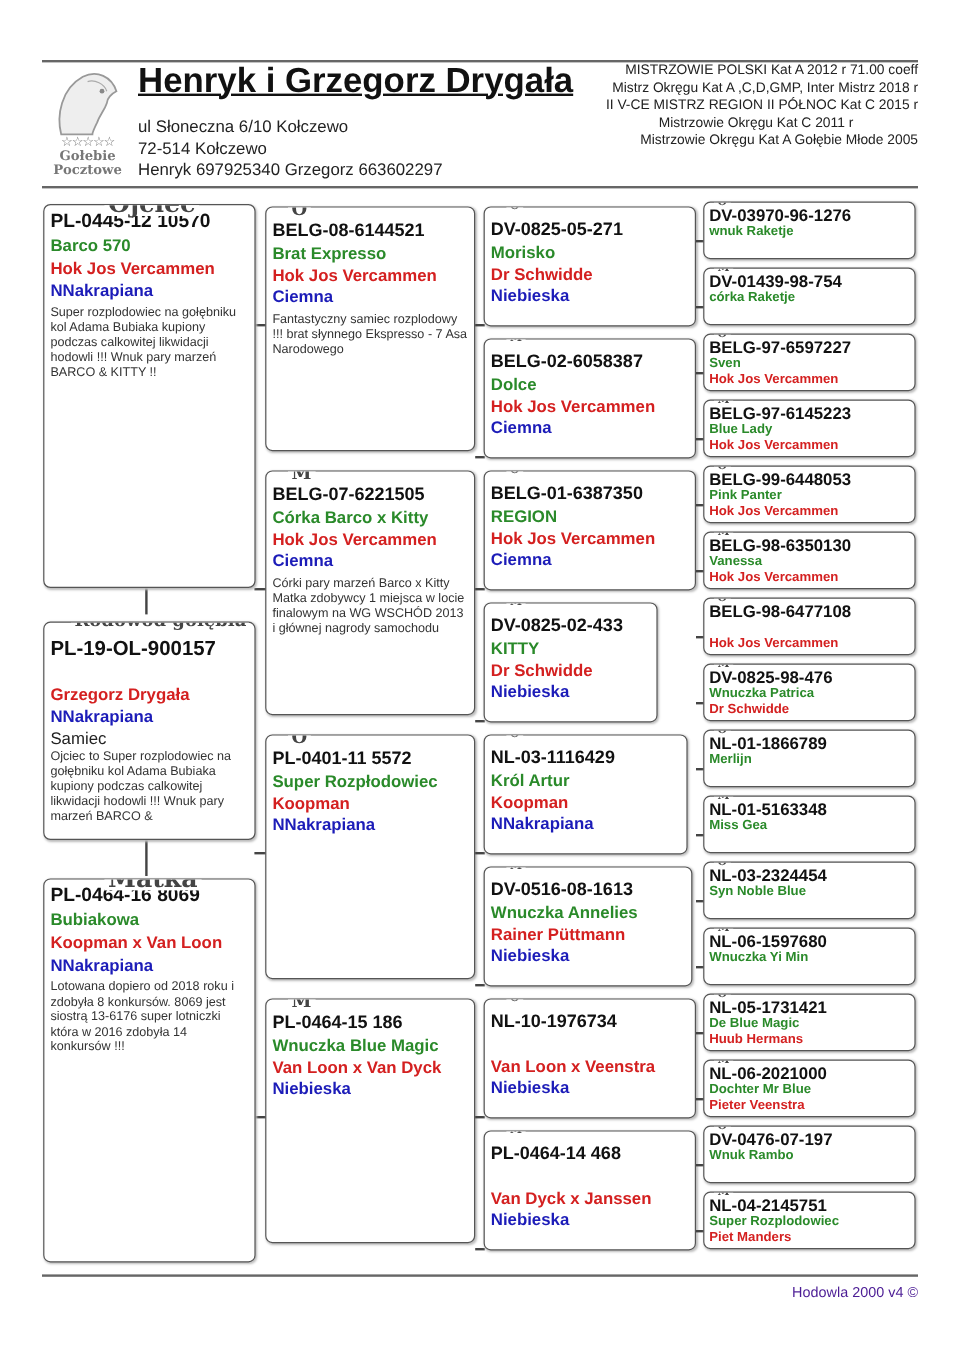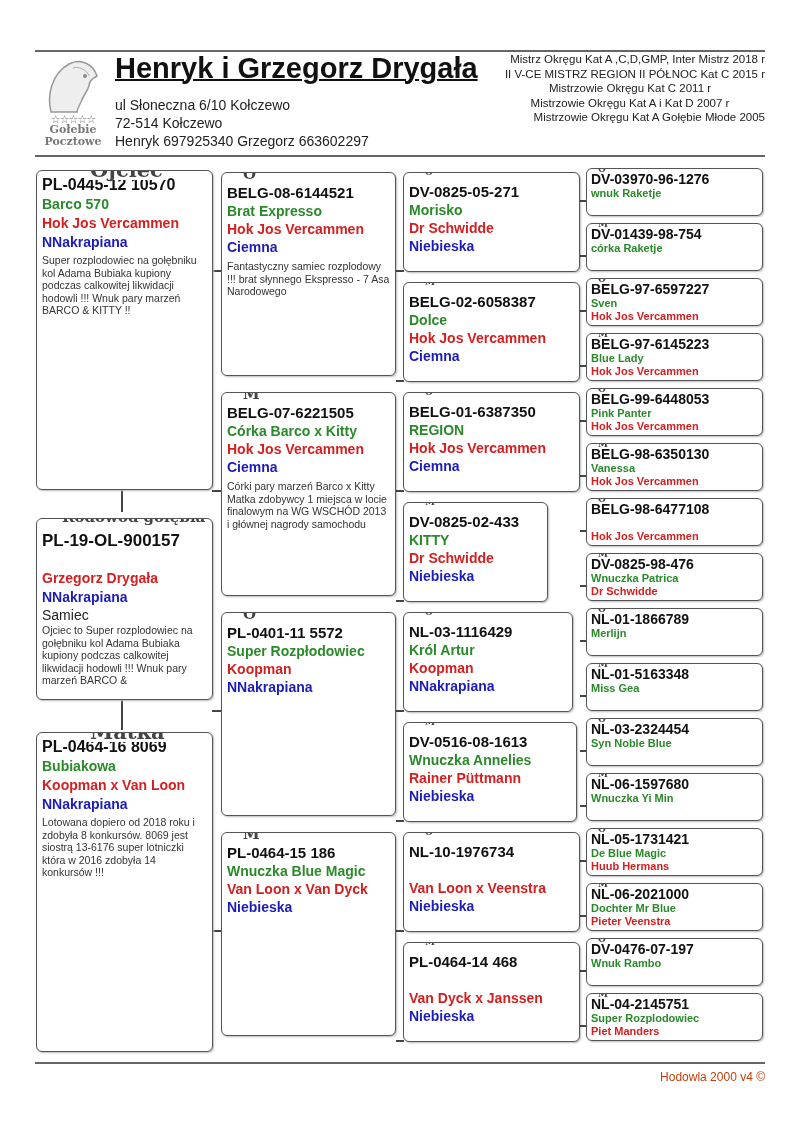--- a/index.html
+++ b/index.html
@@ -26,21 +26,21 @@
   .g1 .name, .g1 .breeder, .g1 .color { font-size: 14px; line-height: 19px; }
   .g2 .ring { font-size: 15px; line-height: 19px; margin-top: 6px; }
   .g2 .name, .g2 .breeder, .g2 .color { font-size: 14px; line-height: 18px; }
   .g3 .ring { font-size: 15px; line-height: 19px; margin-top: 5px; }
   .g3 .name, .g3 .breeder, .g3 .color { font-size: 14px; line-height: 18px; }
   .g4 { padding: 2px 4px; }
   .g4 .ring { font-size: 14px; line-height: 16px; }
   .g4 .name, .g4 .breeder { font-size: 11px; line-height: 13px; }
   .g4 .gap { height: 13px; }
   .g4 .legend, .g3 .legend { font-size: 9px; }
-  .footer { position: absolute; right: 35px; top: 1070px; font-size: 12px; color: #c2410c; }
+  .footer { position: absolute; right: 35px; top: 1070px; font-size: 12px; color: #4c1d95; }
 </style>
 </head>
 <body>
 
 <div class="hr" style="top:50px;"></div>
 <div class="hr" style="top:155px;"></div>
 
 <div class="logo">
   <svg width="60" height="58" viewBox="0 0 60 58">
     <path d="M8 56 C4 40 8 18 26 8 C38 2 50 8 54 20 C50 22 46 26 46 30 C44 36 40 40 38 46 C36 50 34 54 34 56 Z" fill="#eee" stroke="#999" stroke-width="1.5"></path>
@@ -52,24 +52,24 @@
   <div class="lt">Pocztowe</div>
 </div>
 
 <div class="title">Henryk i Grzegorz Drygała</div>
 <div class="addr">
   <div>ul Słoneczna 6/10 Kołczewo</div>
   <div>72-514 Kołczewo</div>
   <div>Henryk 697925340 Grzegorz 663602297</div>
 </div>
 <div class="titles">
+  <div>MISTRZOWIE POLSKI Kat A  2012 r 71.00 coeff</div>
   <div>Mistrz Okręgu Kat A ,C,D,GMP, Inter Mistrz 2018 r</div>
   <div>II V-CE MISTRZ REGION II PÓŁNOC Kat C 2015 r</div>
   <div class="c">Mistrzowie Okręgu Kat C 2011 r</div>
-  <div class="c">Mistrzowie Okręgu Kat A i Kat D 2007 r</div>
   <div>Mistrzowie Okręgu Kat A Gołębie Młode 2005</div>
 </div>
 
 <div class="line" style="left:121px;top:490px;width:2px;height:22px;"></div>
 <div class="line" style="left:121px;top:700px;width:2px;height:30px;"></div>
 <div class="line" style="left:212px;top:270px;width:10px;height:1.5px;"></div>
 <div class="line" style="left:212px;top:490px;width:10px;height:1.5px;"></div>
 <div class="line" style="left:212px;top:710px;width:10px;height:1.5px;"></div>
 <div class="line" style="left:212px;top:930px;width:10px;height:1.5px;"></div>
 

